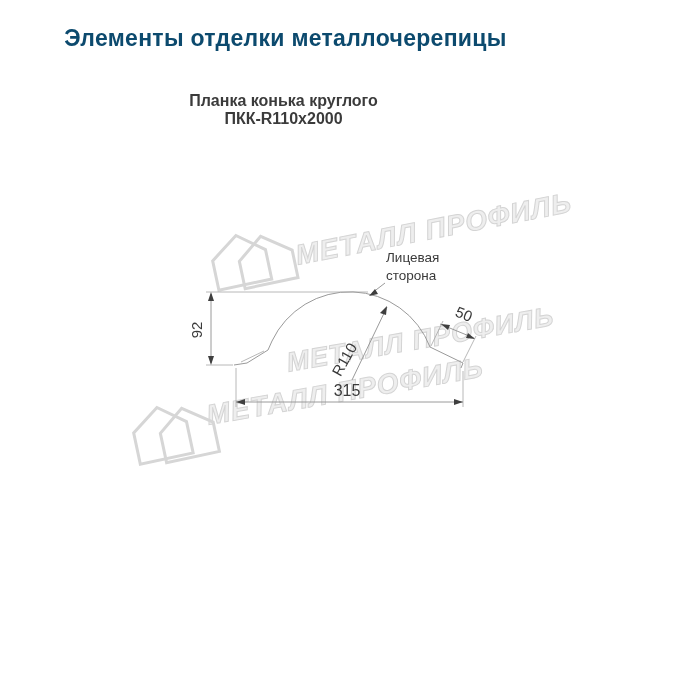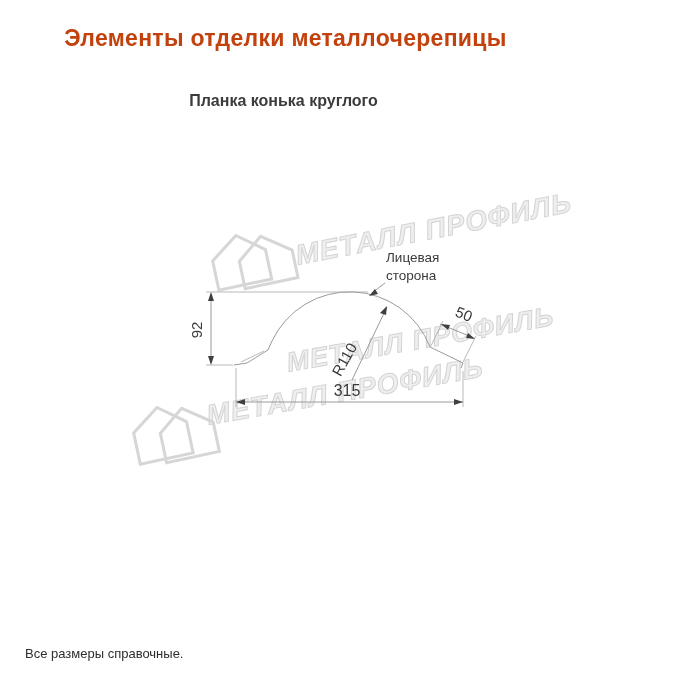--- a/index.html
+++ b/index.html
@@ -3,21 +3,21 @@
 <meta charset="utf-8">
 <style>
   html,body{margin:0;padding:0;}
   body{
     width:700px;height:700px;position:relative;overflow:hidden;
     background:#ffffff;
     font-family:"Liberation Sans", sans-serif;
   }
   .page-title{
     position:absolute;top:25px;left:0;width:571px;
-    text-align:center;font-size:23px;font-weight:bold;color:#c2410c;
+    text-align:center;font-size:23px;font-weight:bold;color:#0c4a6e;
     letter-spacing:0.3px;z-index:4;
   }
   .subtitle{
     position:absolute;top:92px;left:0;width:567px;
     text-align:center;font-size:16px;font-weight:bold;color:#3b3b3b;
     line-height:18px;z-index:4;
   }
   .footer{
     position:absolute;left:25px;top:644px;width:650px;
     font-size:13px;color:#2e2e2e;line-height:19px;z-index:4;
@@ -57,20 +57,21 @@
 <svg class="wm-logo wm-logo-2" width="100" height="76" viewBox="0 0 100 76">
   <g transform="rotate(-12 50 38)" fill="none" stroke="#d6d6d6" stroke-width="3">
     <polygon points="8,64 8,32 36,12 62,32 62,64"></polygon>
     <polygon points="34,68 34,38 60,18 88,38 88,68"></polygon>
   </g>
 </svg>
 
 <div class="page-title">Элементы отделки металлочерепицы</div>
 <div class="subtitle">
   <div>Планка конька круглого</div>
+  <div>ПКК-R110х2000</div>
 </div>
 
 <svg class="diagram" width="700" height="700" viewBox="0 0 700 700">
 
   <path class="dline" d="M 234,365 L 247,363 L 268,350 L 272,341 A 86,86 0 0 1 430,347 L 463,363 L 461,368"></path>
   <path class="dthin" d="M 241,362 L 264,351"></path>
 
   <path class="dthin" d="M 206,292 L 368,292"></path>
   <path class="dthin" d="M 206,365 L 233,365"></path>
   <path class="dline" d="M 211,294 L 211,363"></path>
@@ -96,14 +97,13 @@
   <polygon class="darrow" points="387,306 386,315 380,313"></polygon>
   <text class="dtext" transform="translate(349,362) rotate(-61)" text-anchor="middle" font-size="15">R110</text>
 
   <path class="dline" d="M 385,283 L 372,293"></path>
   <polygon class="darrow" points="369,296 375,289 378,294"></polygon>
   <text class="dtext" x="386" y="262" font-size="13.5">Лицевая</text>
   <text class="dtext" x="386" y="280" font-size="13.5">сторона</text>
 </svg>
 
 <div class="footer">
-  <div>Все размеры справочные.</div>
 </div>
 
 </body></html>

